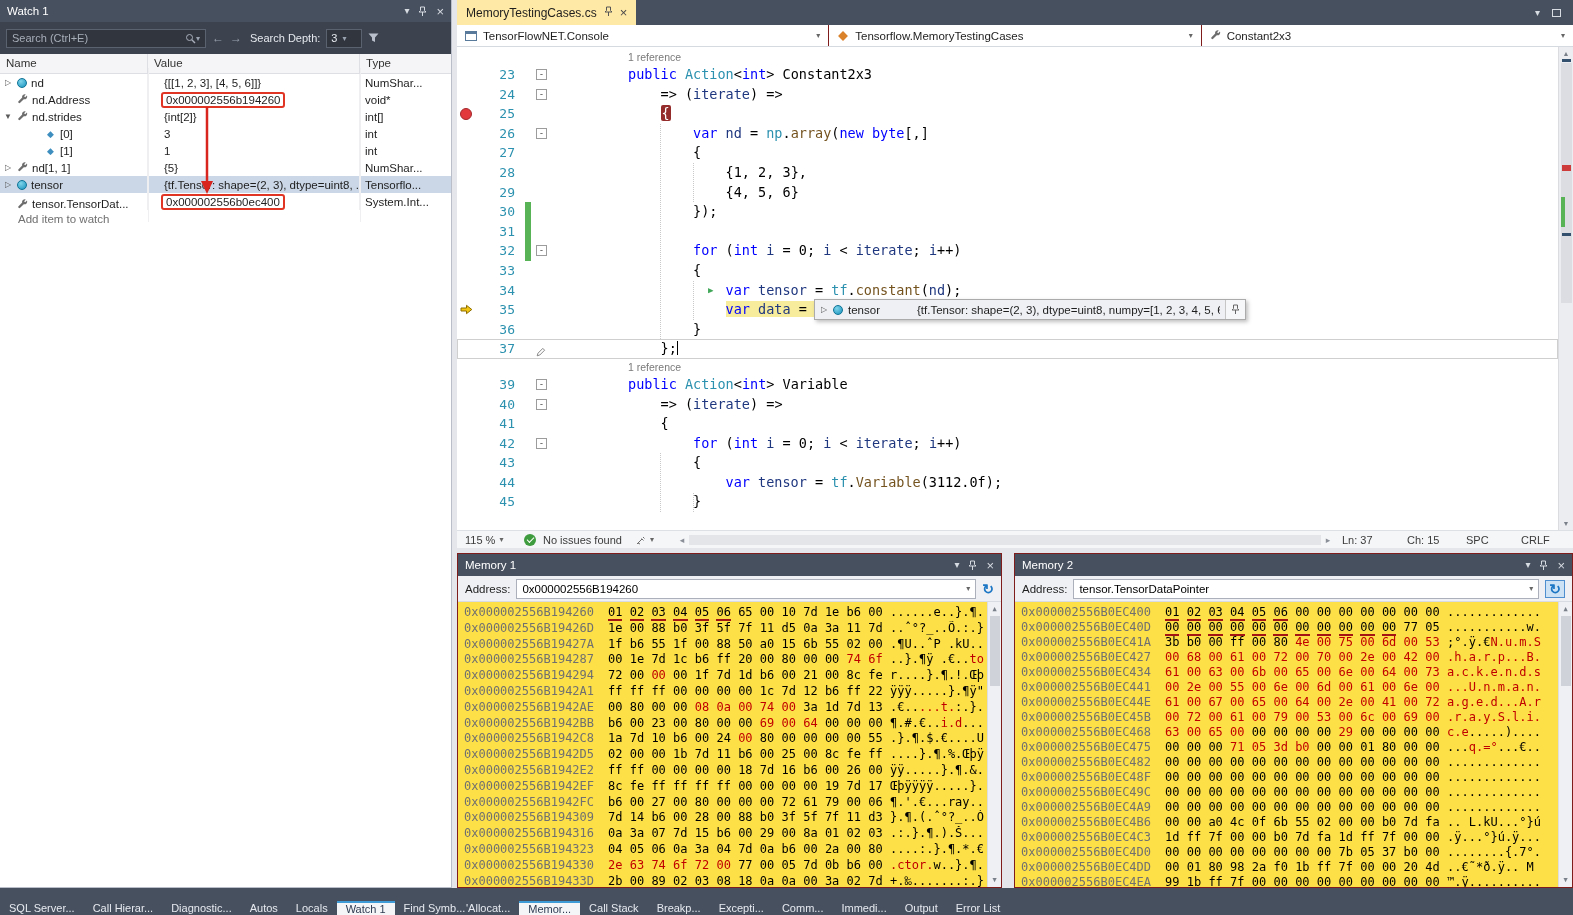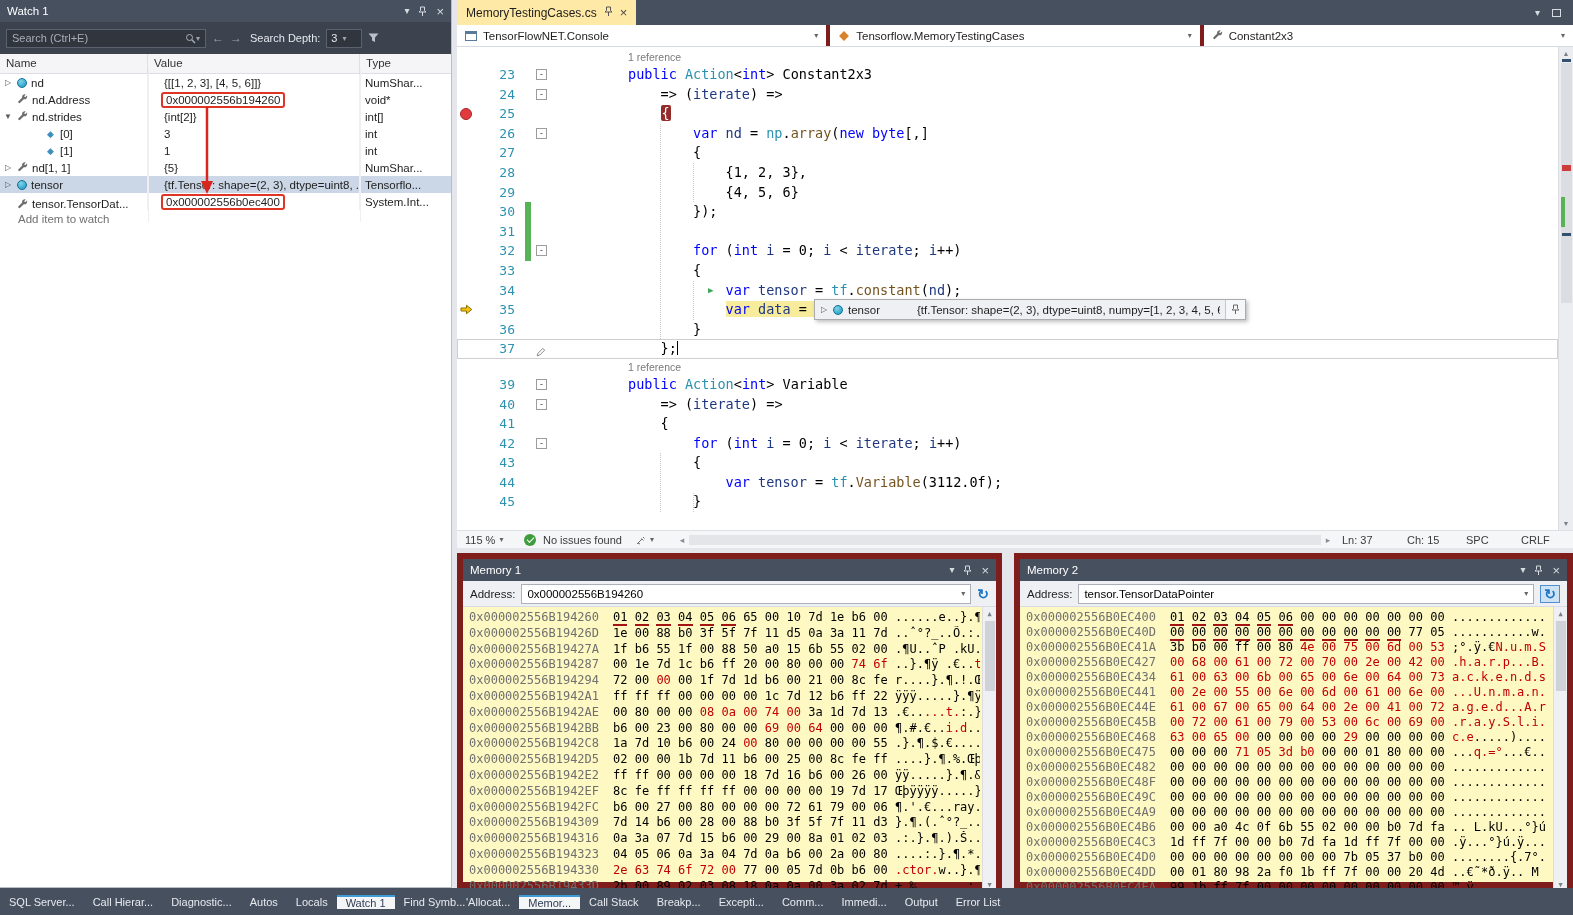--- a/index.html
+++ b/index.html
@@ -40,21 +40,21 @@
   .wvl{position:absolute;top:0;bottom:0;width:1px;background:#EFEFF2}
 
   
   .editor{position:absolute;left:457px;top:0;right:0;height:548px;background:#fff}
   .tabstrip{height:25px;background:#47505F;display:flex;align-items:flex-end}
   .doctab{height:25px;background:#FFE9A6;color:#1E1E1E;font-size:12px;display:flex;align-items:center;gap:7px;padding:0 9px}
   .tabclose{color:#4a4a4a;font-size:13px;line-height:1}
   .tsicons{margin-left:auto;display:flex;gap:12px;align-items:center;padding:0 12px;height:25px;color:#D7DBE2;font-size:10px}
   .sq{width:9px;height:8px;border:1px solid #D7DBE2;display:inline-block}
   .navbar{height:22px;background:#FFF;border-bottom:1px solid #D5D9E0;display:flex}
-  .navdd{flex:1;display:flex;align-items:center;gap:6px;font-size:11.5px;color:#1E1E1E;border-right:4px solid #7f1d1d;padding:0 8px;overflow:hidden;white-space:nowrap}
+  .navdd{flex:1;display:flex;align-items:center;gap:6px;font-size:11.5px;color:#1E1E1E;border-right:1px solid #7f1d1d;padding:0 8px;overflow:hidden;white-space:nowrap}
   .navdd .dd{margin-left:auto}
   .nicon{display:inline-flex;flex:none}
   .codewrap{position:relative;height:483px;overflow:hidden;background:#fff}
   .code-lines{position:absolute;left:0;right:15px;top:0;bottom:0;padding-top:2px}
   .code-row{display:flex;height:19.6px;line-height:19.6px;font-family:"DejaVu Sans Mono","Liberation Mono",monospace;font-size:13.5px;position:relative}
   .m-bp{width:20px;position:relative;flex:none}
   .m-num{width:48px;text-align:right;padding-right:10px;color:#2B91AF;font-size:13px;flex:none}
   .m-chg{width:6px;margin-right:2px;flex:none}
   .m-chg.changed{background:#57B356}
   .m-fold{width:18px;position:relative;flex:none}
@@ -91,42 +91,42 @@
   .hcheck{width:12px;height:12px;border-radius:50%;background:#3E9B3E;position:relative;display:inline-block;flex:none}
   .hcheck::after{content:"";position:absolute;left:2.5px;top:3px;width:6px;height:3px;border-left:1.6px solid #fff;border-bottom:1.6px solid #fff;transform:rotate(-45deg)}
   .broom{display:flex;align-items:center;gap:3px;margin-left:6px}
   .hscroll{flex:1;height:100%;display:flex;align-items:center;margin-left:14px;position:relative}
   .hsarr{color:#8A8F98;font-size:9px;width:14px;text-align:center}
   .hsthumb{flex:1;height:10px;background:#E3E5E9}
   .stfield{width:52px;flex:none}
   .stfield.w1{width:58px}.stfield.w4{width:48px}
 
   
-  .mem{position:absolute;top:553px;height:335px;background:#fef9c3;border:6px solid #7f1d1d}
+  .mem{position:absolute;top:553px;height:335px;background:#fde047;border:1px solid #7f1d1d}
   #mem1{left:457px;width:545px}
   #mem2{left:1014px;width:559px}
   .mtitle{height:22px;background:#47505F;color:#fff;display:flex;align-items:center;font-size:11.5px;padding:0 7px}
   .mtoolbar{height:26px;background:#EEF0F4;display:flex;align-items:center;gap:6px;padding:0 7px;font-size:11.5px;color:#1E1E1E;border-bottom:1px solid #D8DBE1}
   .maddrinput{flex:1;height:20px;background:#fff;border:1px solid #ABB0BA;display:flex;align-items:center;padding:0 5px;font-size:11.5px;color:#000;overflow:hidden;white-space:nowrap}
   .maddrinput .dd{margin-left:auto}
   .refresh{color:#1C76C4;font-size:14px;font-weight:bold;line-height:1}
   .refreshwrap{background:#CDE2F5;border:1px solid #4F8FD0;padding:1px 3px;display:inline-flex}
   .mgrid{position:relative;padding:3px 16px 0 6px;font-family:"DejaVu Sans Mono","Liberation Mono",monospace;font-size:12px;overflow:hidden;height:285px}
   .mrow{display:flex;height:15.8px;line-height:15.8px;white-space:pre}
   #mem2 .mrow{height:15px;line-height:15px}
   .maddr{width:144px;color:#707070;flex:none}
   .mhex{width:282px;color:#000;flex:none}
   .masc{flex:1;color:#000;overflow:hidden}
   .red{color:#C00000}
   .mb.chg{border-bottom:2px solid #A31515}
   .mscroll{position:absolute;right:0;top:0;bottom:0;width:14px;background:#EFF0F3;border-left:1px solid #DDD}
   .msthumb{position:absolute;left:2px;top:14px;width:10px;height:70px;background:#CFD2D8}
 
   
-  .tabbar{position:absolute;left:0;top:888px;right:0;height:27px;background:#47505F;display:flex;font-size:11px;color:#E7EAF0;align-items:center}
+  .tabbar{position:absolute;left:0;top:888px;right:0;height:27px;background:#47505F;display:flex;font-size:11px;color:#E7EAF0;align-items:flex-end}
   .tb-left{width:457px;display:flex;flex:none}
   .tb-right{flex:1;display:flex}
   .btab{padding:0 9px;display:flex;align-items:center;white-space:nowrap}
   .btab.active{background:#F4F5F7;color:#2F3C52;border-top:2px solid #3E9BD6}
 </style>
 </head>
 <body>
 
 <div class="left-pane">
   <div class="wtitle">

